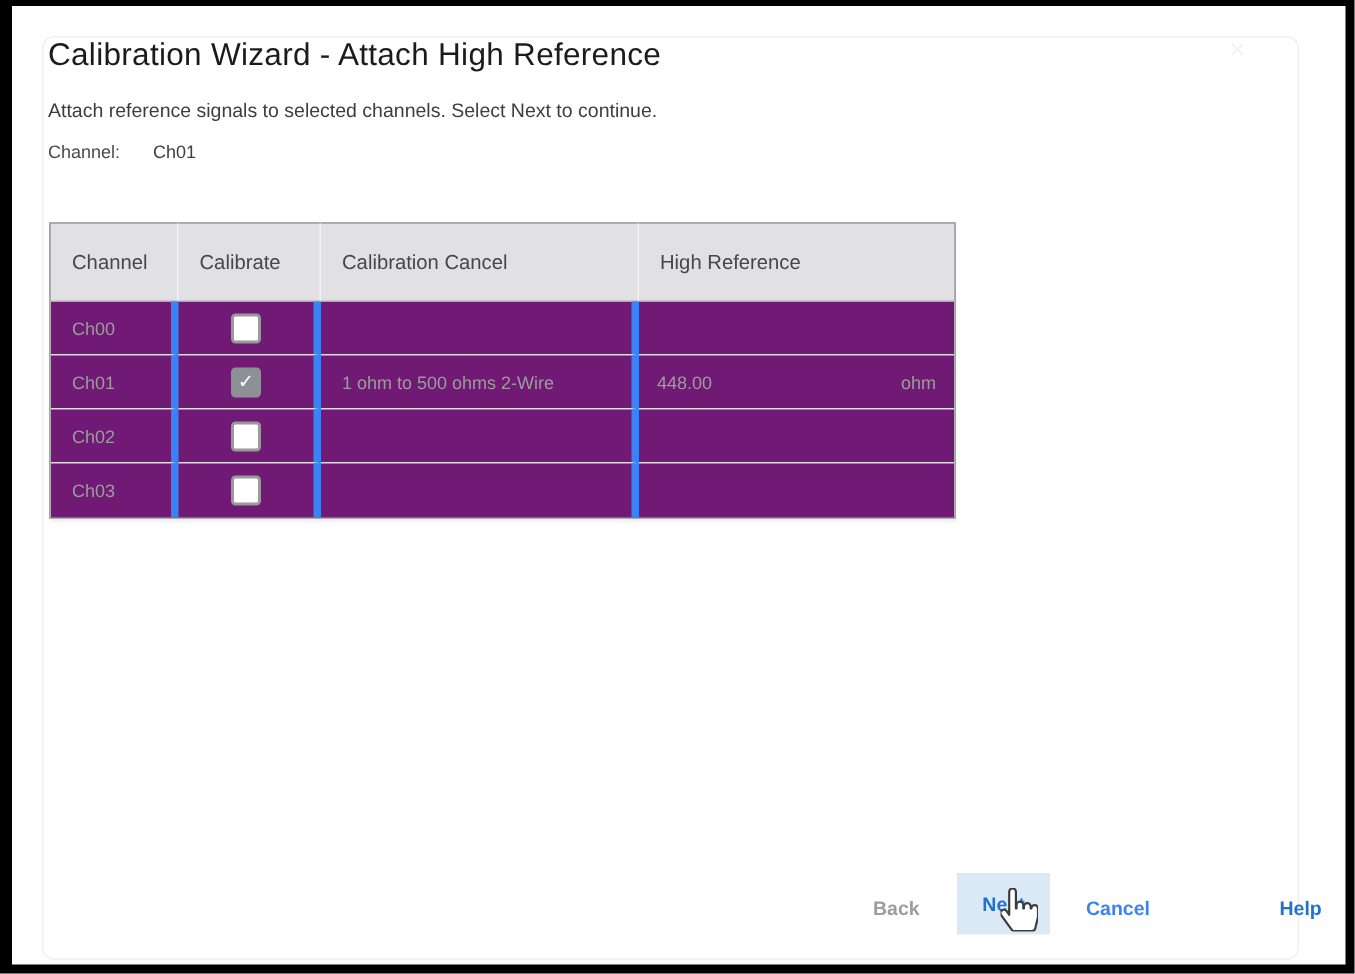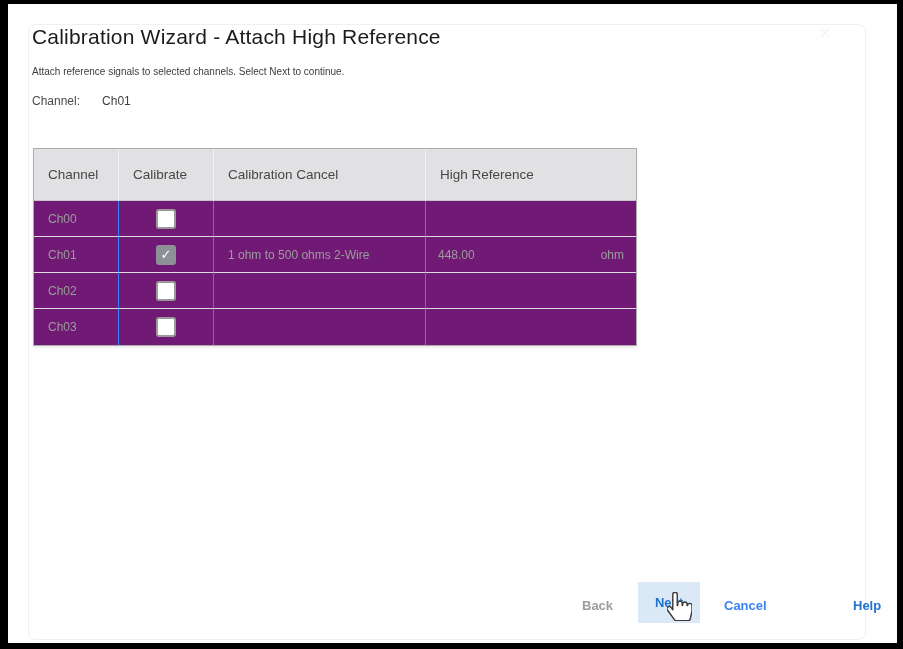--- a/index.html
+++ b/index.html
@@ -9,21 +9,21 @@
   }
   .screen{position:absolute;left:8px;top:4px;right:6px;bottom:6px;background:#fefefe;}
   .dialog{
     position:absolute;left:28px;top:24px;width:836px;height:614px;
     background:#fff;border:1px solid #f0f0f0;border-radius:8px;
   }
   .page-title{
     position:absolute;left:32px;top:25px;font-size:21px;color:#1b1b1b;
     letter-spacing:.2px;font-weight:400;
   }
-  .instruction{position:absolute;left:32px;top:66px;font-size:10px;color:#3d3d3d;}
+  .instruction{position:absolute;left:32px;top:66px;font-size:13px;color:#3d3d3d;}
   .channel-row{position:absolute;left:32px;top:94px;font-size:12px;color:#4a4a4a;}
   .channel-row .value{margin-left:22px;color:#404040;}
   .close-x{
     position:absolute;left:819px;top:26px;font-size:14px;color:#bbb;opacity:.18;
     cursor:default;line-height:1;
   }
   
   .cal-table{
     position:absolute;left:33px;top:148px;width:604px;
     border:1px solid #adadad;background:#701a75;box-sizing:border-box;
@@ -33,21 +33,21 @@
   .tr.head{background:#e1e1e3;}
   .th{
     height:52px;display:flex;align-items:center;padding-left:14px;
     font-size:13.5px;color:#474747;box-sizing:border-box;
     border-right:1px solid #f2f2f4;border-bottom:1px solid #c6c6c8;
   }
   .th:last-child{border-right:none;}
   .td{
     height:36px;display:flex;align-items:center;padding-left:14px;
     font-size:12px;color:#9c9c9c;box-sizing:border-box;
-    border-right:1px solid #3b82f6;border-bottom:1px solid #dcdcdc;
+    border-right:5px solid #3b82f6;border-bottom:1px solid #dcdcdc;
   }
   .td:last-child{border-right:none;}
   .tr.body:last-child .td{border-bottom:none;}
   .td.cb-cell{justify-content:center;padding-left:0;}
   .td.hr-cell{justify-content:space-between;padding:0 12px;}
   .checkbox{
     width:16px;height:16px;border:2px solid #9a9a9a;border-radius:3px;
     background:#fff;display:flex;align-items:center;justify-content:center;
     box-sizing:content-box;
   }

